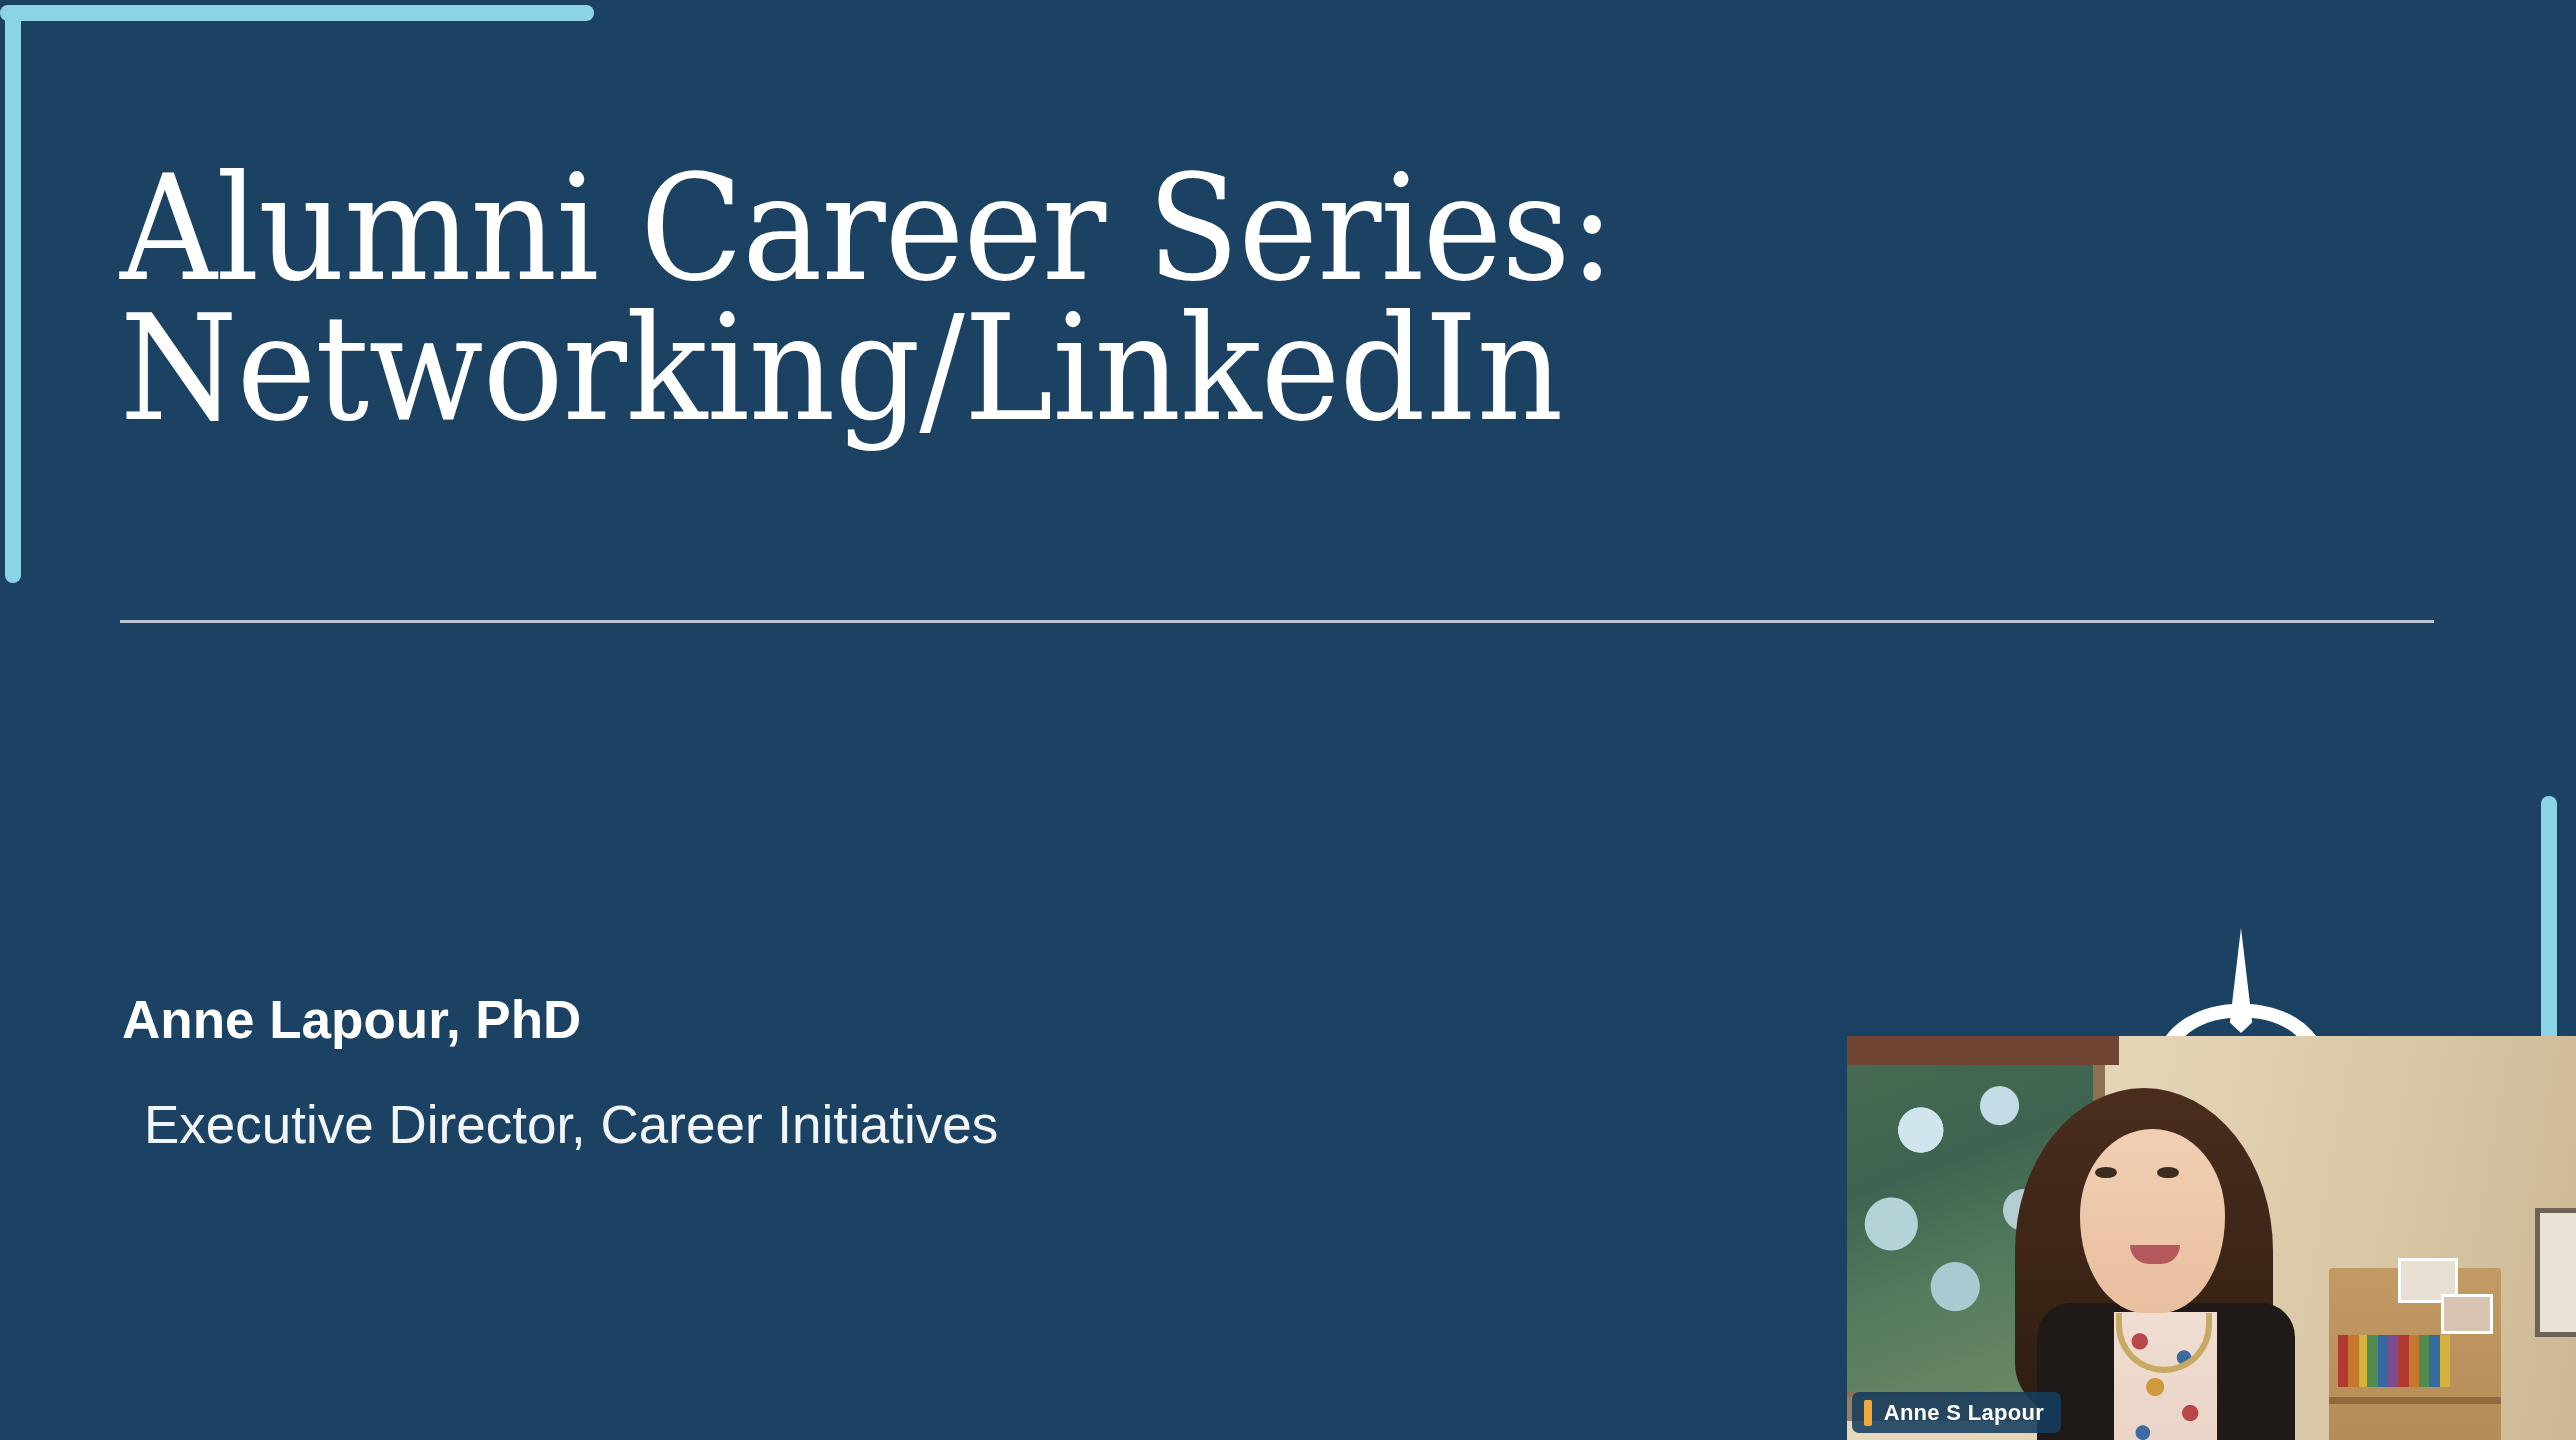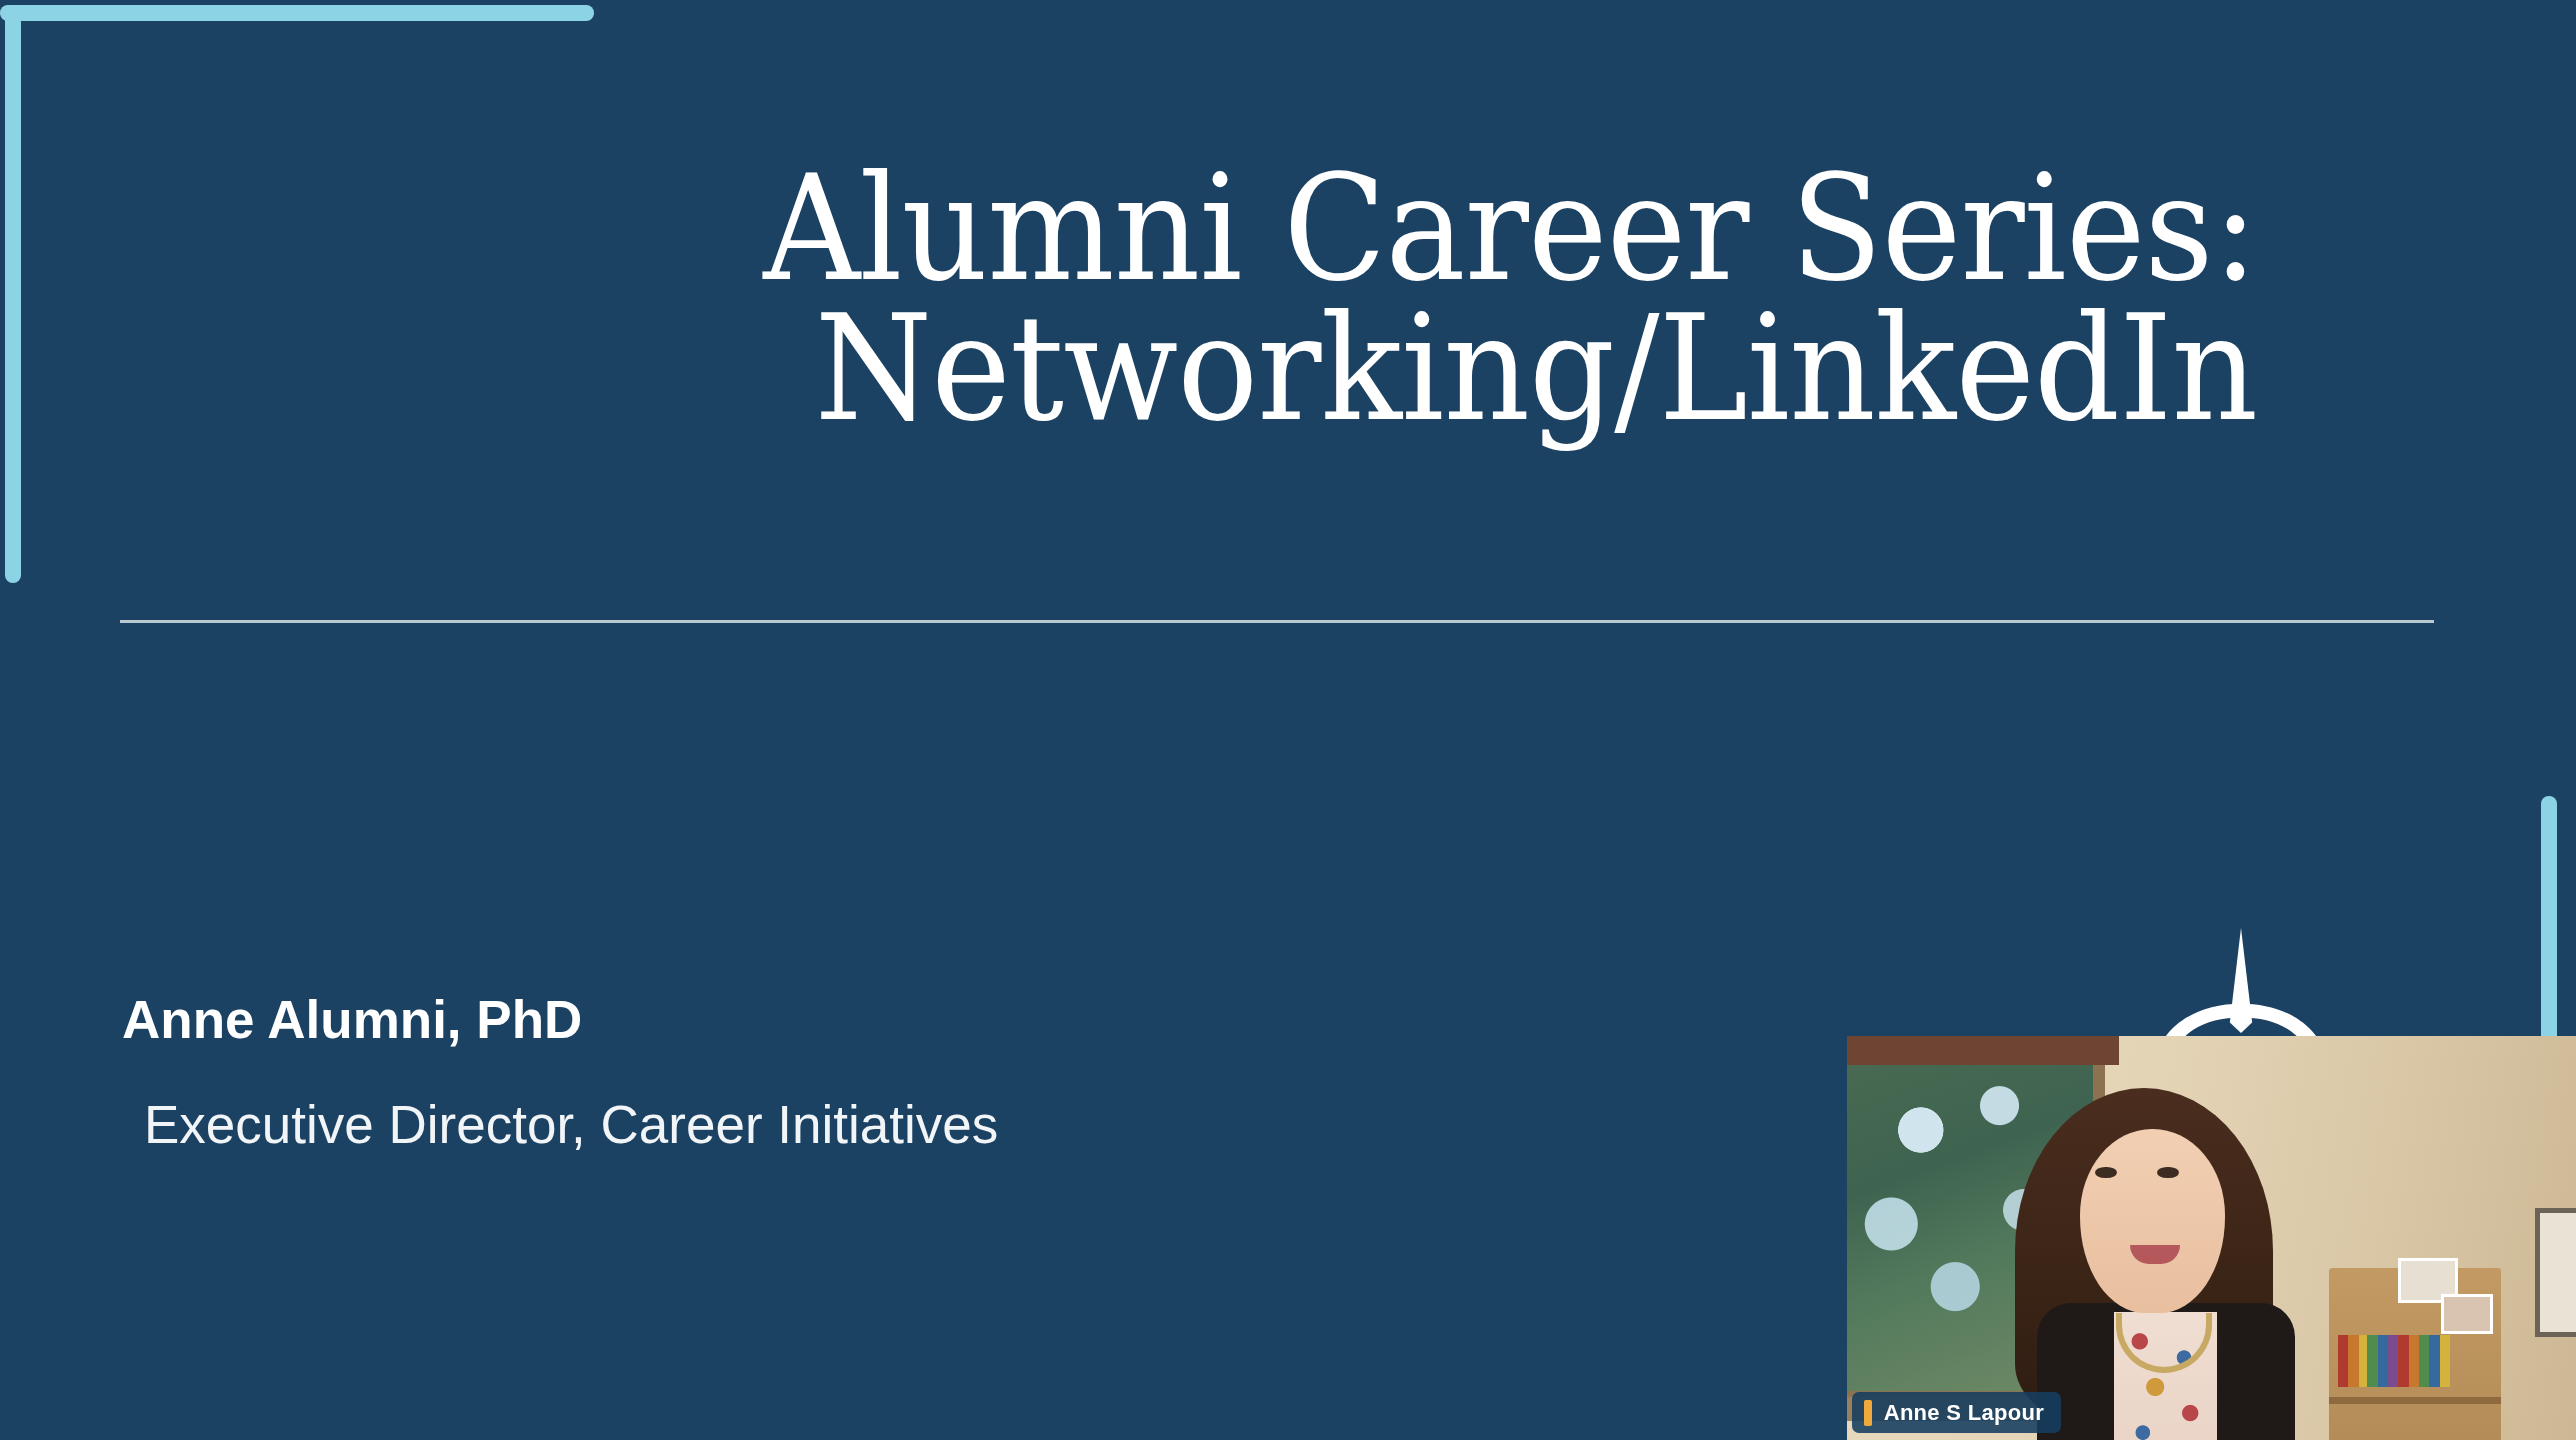--- a/index.html
+++ b/index.html
@@ -7,21 +7,20 @@
     width:2576px; height:1440px;
     background:#17496b;
     overflow:hidden;
     font-family:"Liberation Sans", sans-serif;
   }
   #slide{
     position:relative;
     width:2576px; height:1440px;
     background:#1c4263;
     overflow:hidden;
-    text-align:right;
   }
 
   
   .bracket-top{
     position:absolute;
     left:0px; top:5.2px;
     width:594px; height:15.5px;
     background:#8dd3e6;
     border-radius:7.7px;
   }
@@ -295,21 +294,21 @@
   <div class="bracket-right"></div>
 
   <div class="title-block">
     <div class="title-line title-line-1">Alumni Career Series:</div>
     <div class="title-line title-line-2">Networking/LinkedIn</div>
   </div>
 
   <div class="divider"></div>
 
 
-  <div class="presenter-name">Anne Alumni, PhD</div>
+  <div class="presenter-name">Anne Lapour, PhD</div>
   <div class="presenter-role">Executive Director, Career Initiatives</div>
 
   <div class="emblem">
     <svg width="284" height="155" viewBox="0 0 330 180">
       <path d="M165 8 L178 118 L165 130 L152 118 Z" fill="#ffffff"></path>
       <path d="M60 175 C70 120, 115 96, 165 96 C215 96, 260 120, 270 175
                L252 175 C242 130, 208 112, 165 112 C122 112, 88 130, 78 175 Z" fill="#ffffff"></path>
       <path d="M120 140 L140 175 L100 175 Z" fill="#ffffff"></path>
       <path d="M210 140 L230 175 L190 175 Z" fill="#ffffff"></path>
       <path d="M32 150 L48 178 L16 178 Z" fill="#ffffff"></path>

